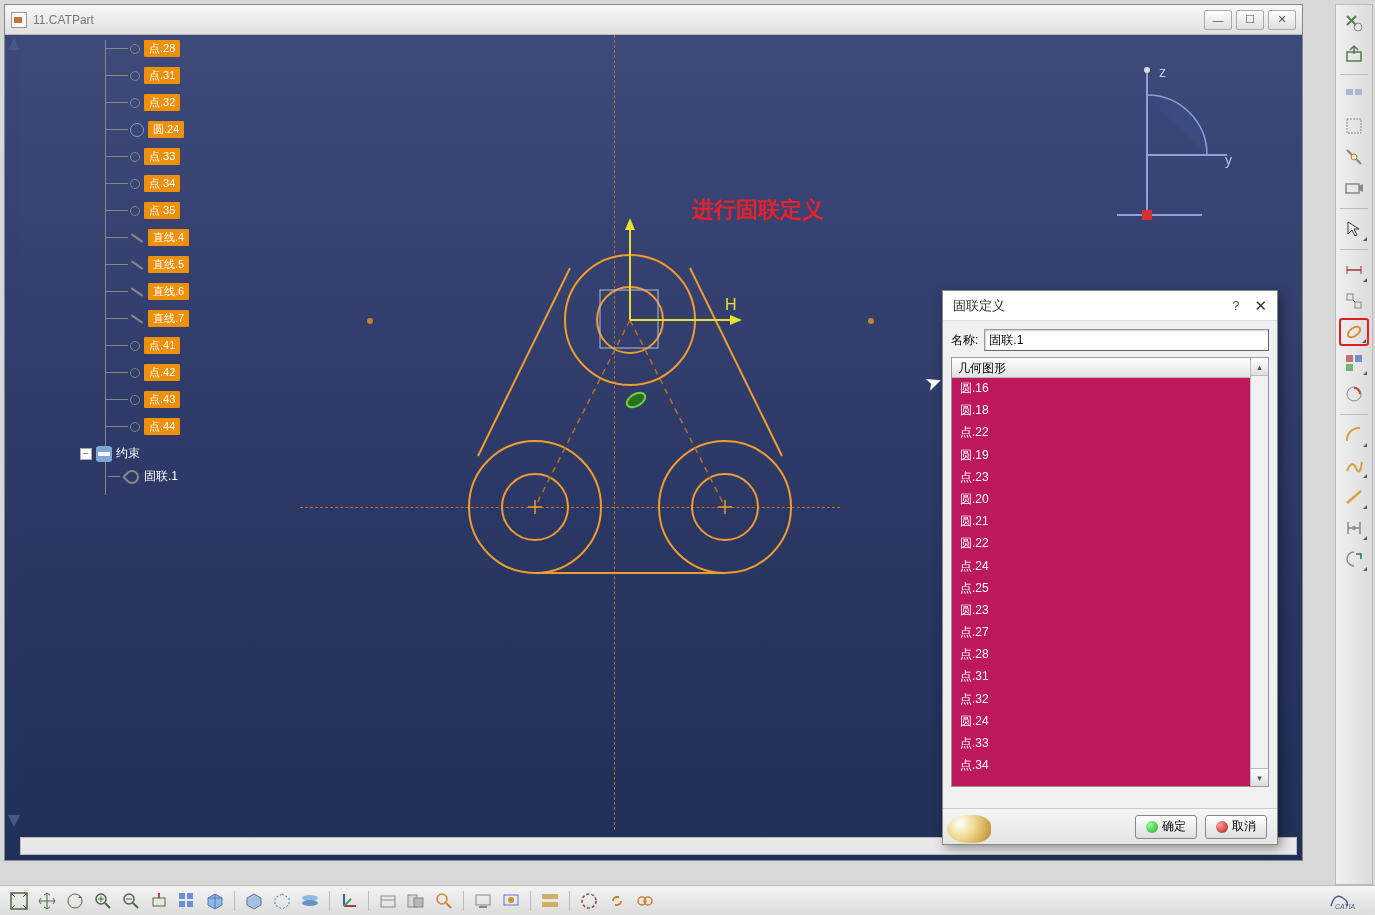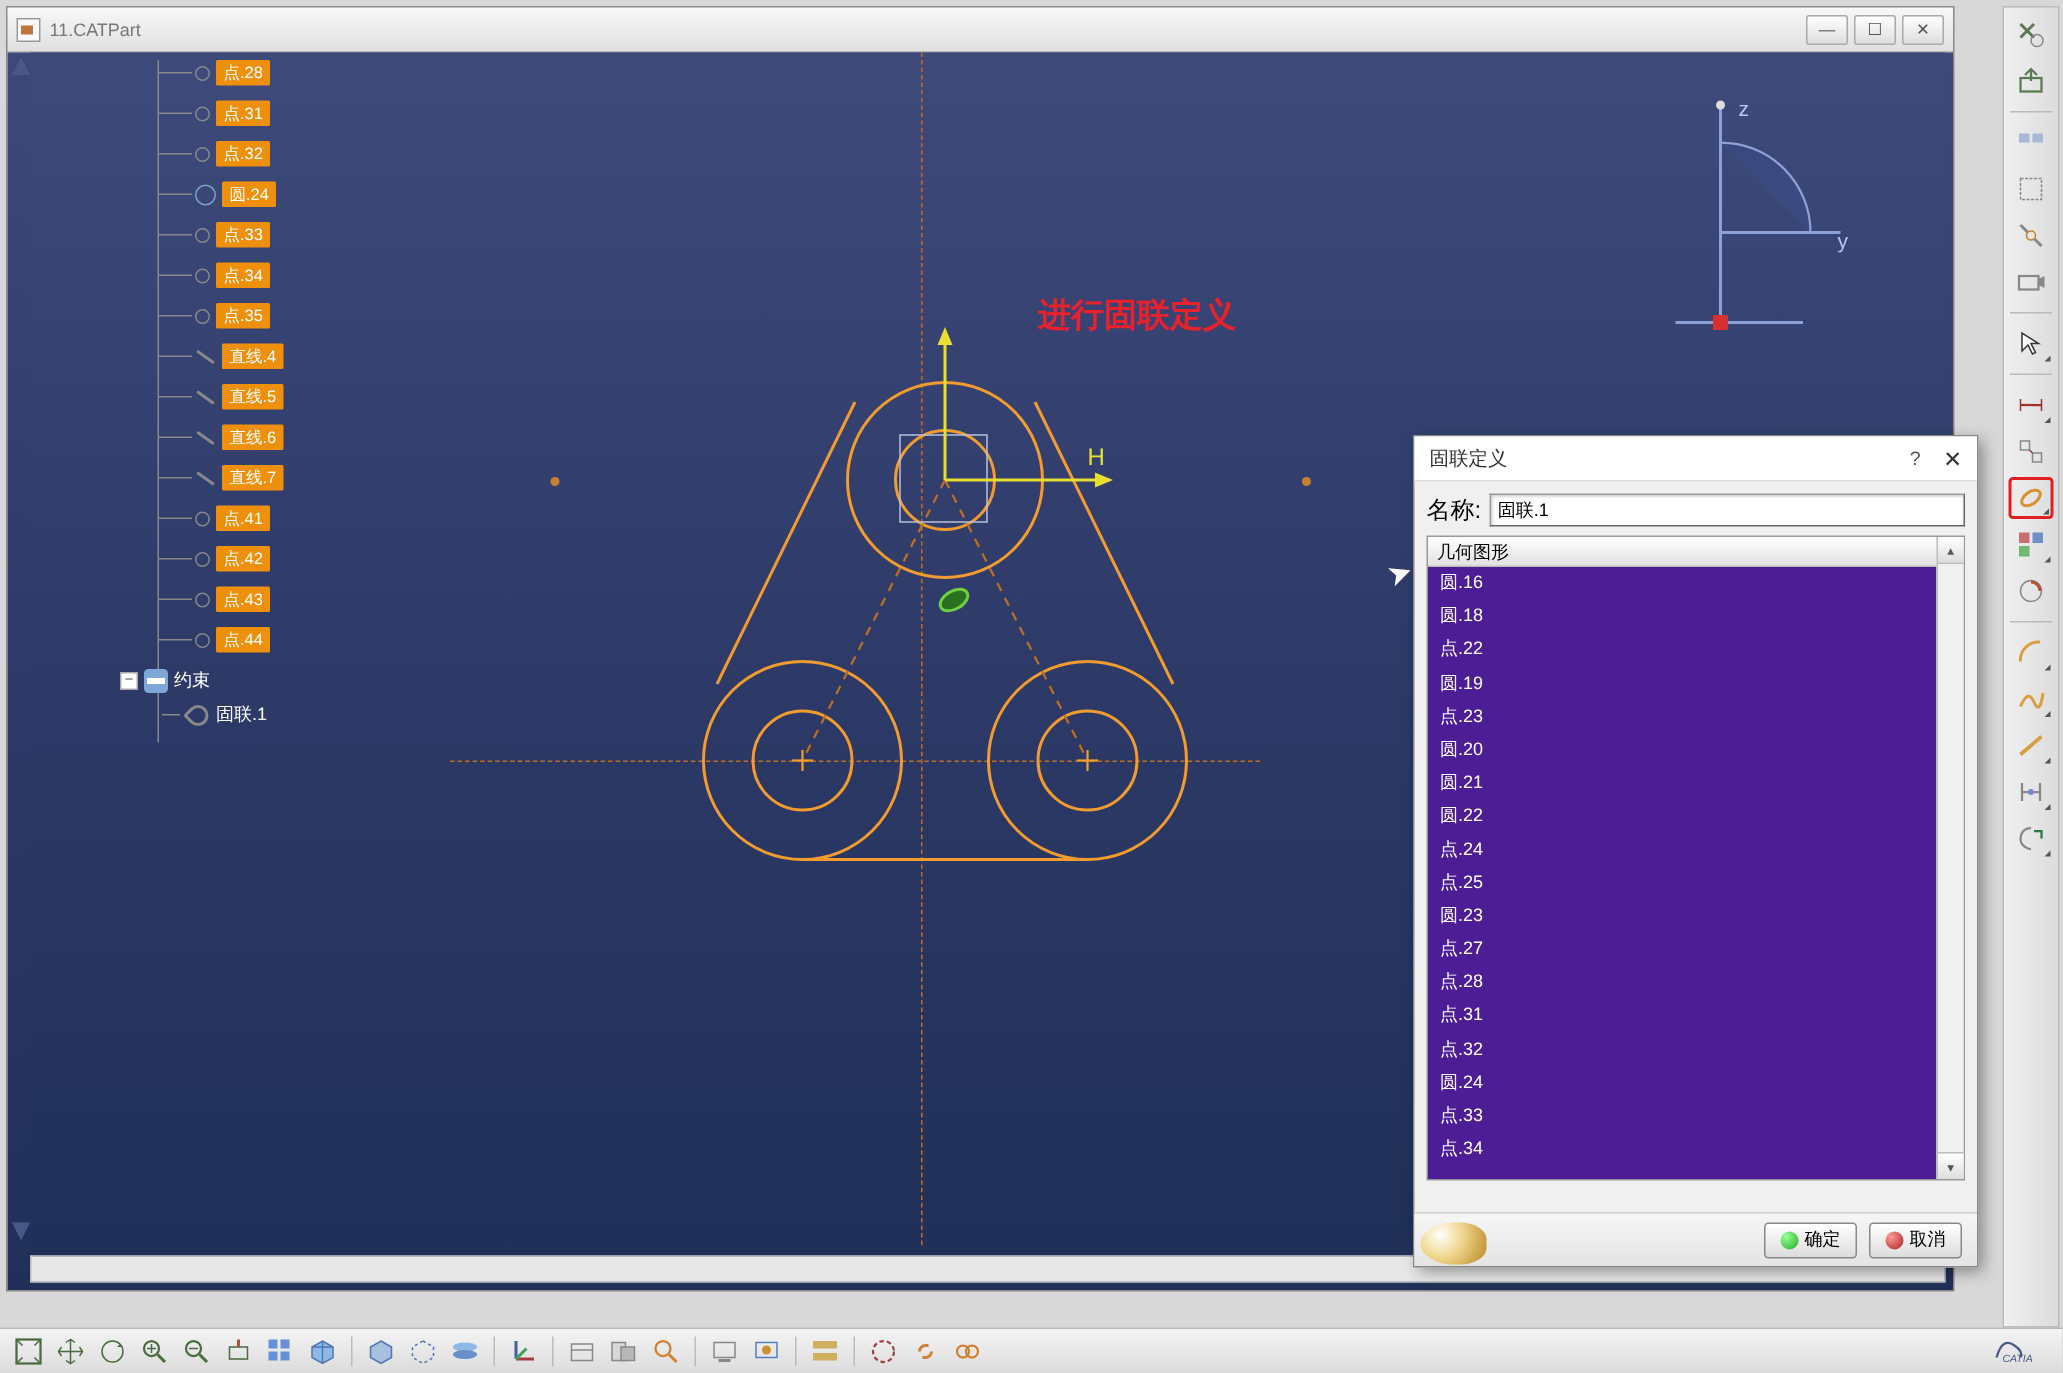--- a/index.html
+++ b/index.html
@@ -47,32 +47,32 @@
 .centerline-v { position:absolute; left:594px; top:0; height:100%; border-left:1.5px dashed #ba6f23; }
 .centerline-h { position:absolute; left:280px; top:472px; width:540px; border-top:1.5px dashed #ba6f23;}
 
 .annotation { position:absolute; left:672px; top:160px; font-size:22px; font-weight:bold; color:#e9212c; }
 
 
 .compass { position:absolute; right:60px; top:30px; width:120px; height:160px; }
 .compass svg{overflow:visible;}
 
 
-.dialog { position:absolute; left:942px; top:290px; width:377px; height:555px; background:#f0f0f0; border:1px solid #888; box-shadow:3px 3px 10px rgba(0,0,0,0.4); }
+.dialog { position:absolute; left:942px; top:290px; width:336px; height:555px; background:#f0f0f0; border:1px solid #888; box-shadow:3px 3px 10px rgba(0,0,0,0.4); }
 .dlg-title { height:30px; background:#fff; border-bottom:1px solid #ddd; display:flex; align-items:center; padding:0 10px; font-size:13px; color:#333;}
 .dlg-title .spacer{flex:1;}
 .dlg-title .help{margin-right:15px;cursor:pointer;color:#555;}
 .dlg-title .close{cursor:pointer;font-size:15px;}
 .dlg-body { padding:8px; }
 .dlg-row { display:flex; align-items:center; gap:6px; margin-bottom:6px;}
-.dlg-row label{font-size:16px;}
+.dlg-row label{font-size:12px;}
 .dlg-row input{flex:1; height:22px; font-size:12px; padding:2px 4px; border:1px solid #999; border-bottom-color:#666; border-right-color:#666; box-shadow:inset 1px 1px 2px rgba(0,0,0,0.2);}
 .listbox { border:1px solid #999; height:430px; display:flex; }
 .list-header { height:20px; background:linear-gradient(#fff,#e2e2e2); border-bottom:1px solid #bbb; padding:2px 6px; font-size:12px;}
-.list-body { flex:1; background:#4c1d95; overflow:hidden;}
+.list-body { flex:1; background:#be185d; overflow:hidden;}
 .list-left{flex:1;display:flex;flex-direction:column;}
 .list-scroll{width:18px;background:#f0f0f0;border-left:1px solid #bbb;position:relative;}
 .scroll-btn{height:18px;background:linear-gradient(#fff,#ddd);display:flex;align-items:center;justify-content:center;font-size:9px;color:#555;border-bottom:1px solid #bbb;cursor:pointer;}
 .scroll-btn.dn{position:absolute;bottom:0;width:100%;border-top:1px solid #bbb;border-bottom:none;}
 .list-item{height:22.2px;padding:2px 8px;color:#fff;font-size:12px;cursor:pointer;}
 .dlg-footer{position:absolute;bottom:0;left:0;right:0;height:36px;background:linear-gradient(#f6f6f6,#e4e4e4);border-top:1px solid #ccc;display:flex;justify-content:flex-end;align-items:center;gap:8px;padding:4px 10px;}
 .dlg-footer .orb{ width:44px; height:28px; background:radial-gradient(circle at 30% 30%, #fff, #f0d890 40%, #b88520); border-radius:50% 40% 40% 50%; position:absolute; left:4px; bottom:1px;}
 .dlg-btn{height:24px;padding:0 10px;background:linear-gradient(#fff,#ddd);border:1px solid #888;border-radius:3px;font-size:12px;display:flex;align-items:center;gap:4px;cursor:pointer;}
 .dlg-btn .dot{width:12px;height:12px;border-radius:50%;}
 .dot.green{background:radial-gradient(circle at 30% 30%,#9f9,#2a2);}

